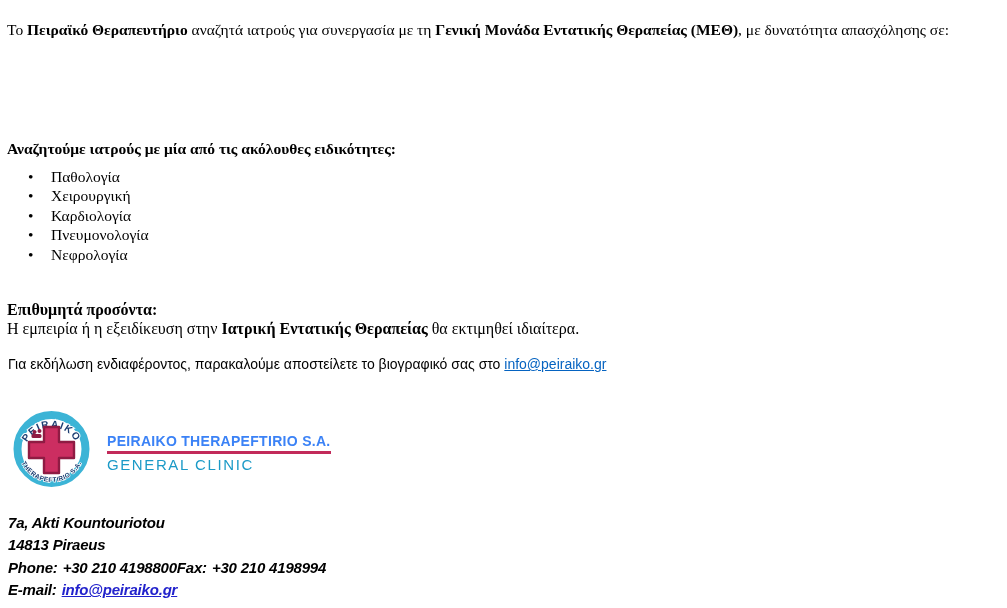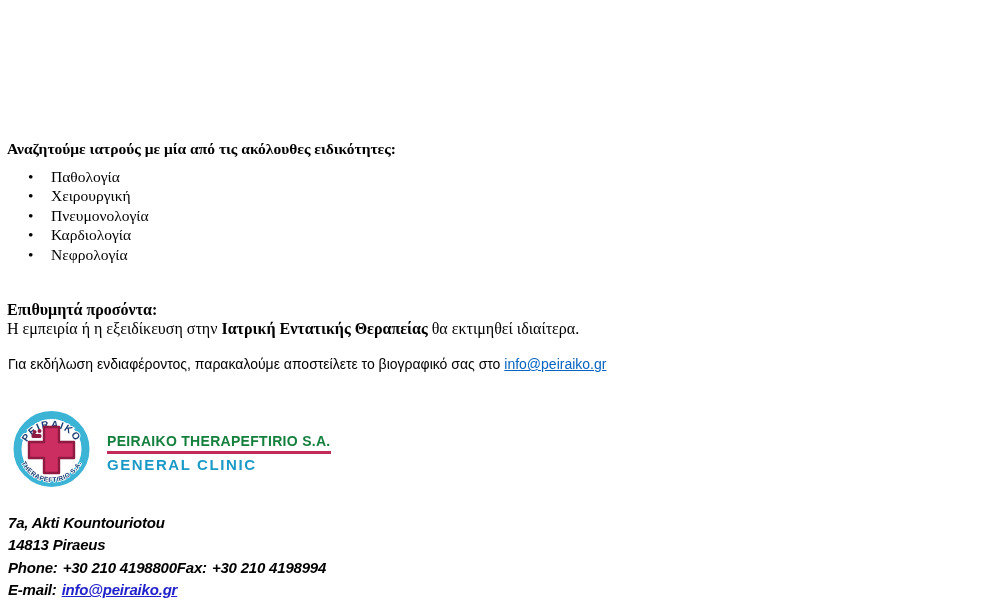--- a/index.html
+++ b/index.html
@@ -55,26 +55,26 @@
   }
 
   .logo-row { position: absolute; left: 13px; top: 410px; display: flex; align-items: flex-start; }
   .logo-badge { display: block; }
   .logo-text {
     margin-left: 17px; padding-top: 23px;
     font-family: "Liberation Sans", sans-serif;
     width: fit-content;
   }
   .logo-title {
-    color: #15803d; font-size: 14px; font-weight: 700;
+    color: #3b82f6; font-size: 14px; font-weight: 700;
     letter-spacing: 0.3px; white-space: nowrap; line-height: 16px;
   }
   .red-rule { height: 3px; background: #C22A5A; margin-top: 2px; width: 100%; }
   .logo-sub {
-    color: #1B9AC7; font-size: 15px; font-weight: 700;
+    color: #1B9AC7; font-size: 15px; font-weight: 400;
     letter-spacing: 1.6px; margin-top: 3px; line-height: 16px;
   }
 
   .footer {
     position: absolute; left: 8px; top: 512px;
     font-family: "Liberation Sans", sans-serif;
     font-size: 15px; font-weight: 700; font-style: italic;
     line-height: 22.3px; letter-spacing: -0.2px;
   }
   .footer .fax-group { }
@@ -82,29 +82,30 @@
     color: #2222CC; text-decoration: underline; cursor: pointer; margin-left: 5px;
   }
   .footer .lbl { margin-right: 5px; }
   .footer .lbl-tight { margin-right: 5px; }
 </style>
 </head>
 <body>
 
 <div class="canvas">
 
+  <p class="intro"><span>Το </span><b>Πειραϊκό Θεραπευτήριο</b><span> αναζητά ιατρούς για συνεργασία με τη </span><b>Γενική Μονάδα Εντατικής Θεραπείας (ΜΕΘ)</b><span>, με δυνατότητα απασχόλησης σε:</span></p>
 
 
   <p class="heading2">Αναζητούμε ιατρούς με μία από τις ακόλουθες ειδικότητες:</p>
 
   <ul class="blist list-specialties">
     <li>Παθολογία</li>
     <li>Χειρουργική</li>
+    <li>Καρδιολογία</li>
     <li>Πνευμονολογία</li>
-    <li>Καρδιολογία</li>
     <li>Νεφρολογία</li>
   </ul>
 
   <div class="qual">
     <div class="qhead">Επιθυμητά προσόντα:</div>
     <div><span>Η εμπειρία ή η εξειδίκευση στην </span><b>Ιατρική Εντατικής Θεραπείας</b><span> θα εκτιμηθεί ιδιαίτερα.</span></div>
   </div>
 
   <p class="apply"><span>Για εκδήλωση ενδιαφέροντος, παρακαλούμε αποστείλετε το βιογραφικό σας στο </span><a>info@peiraiko.gr</a></p>
 

